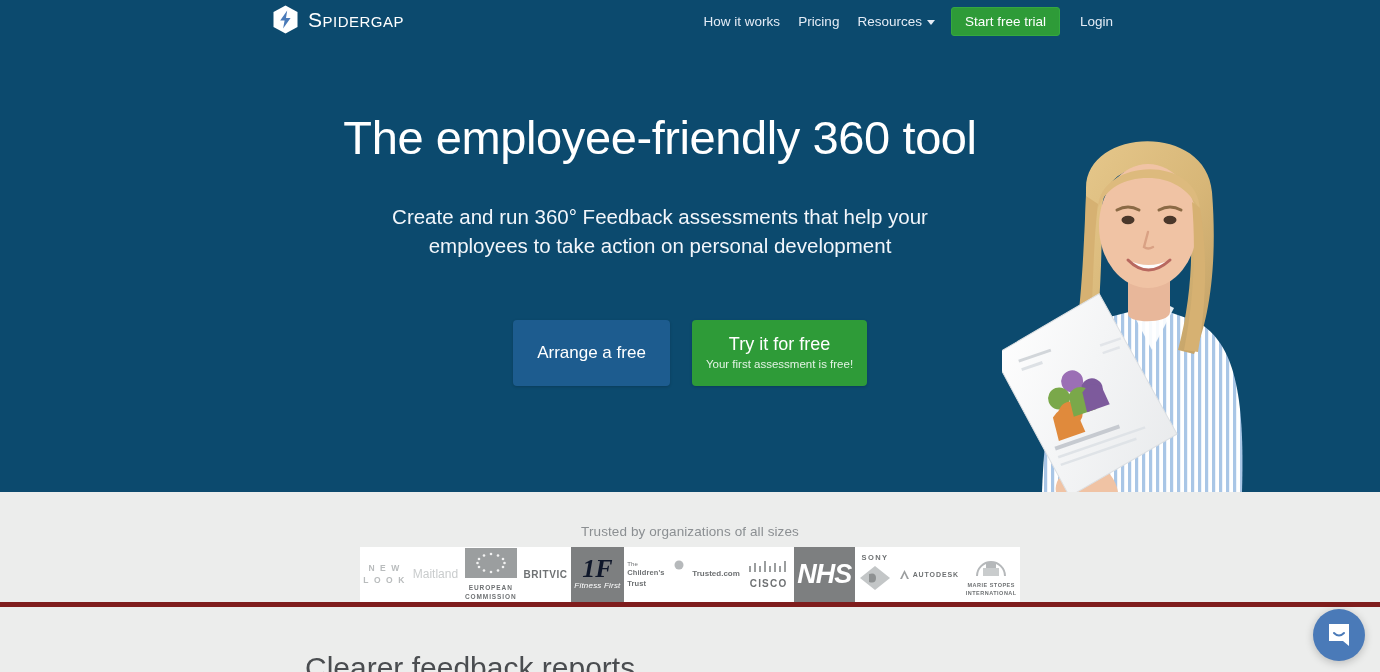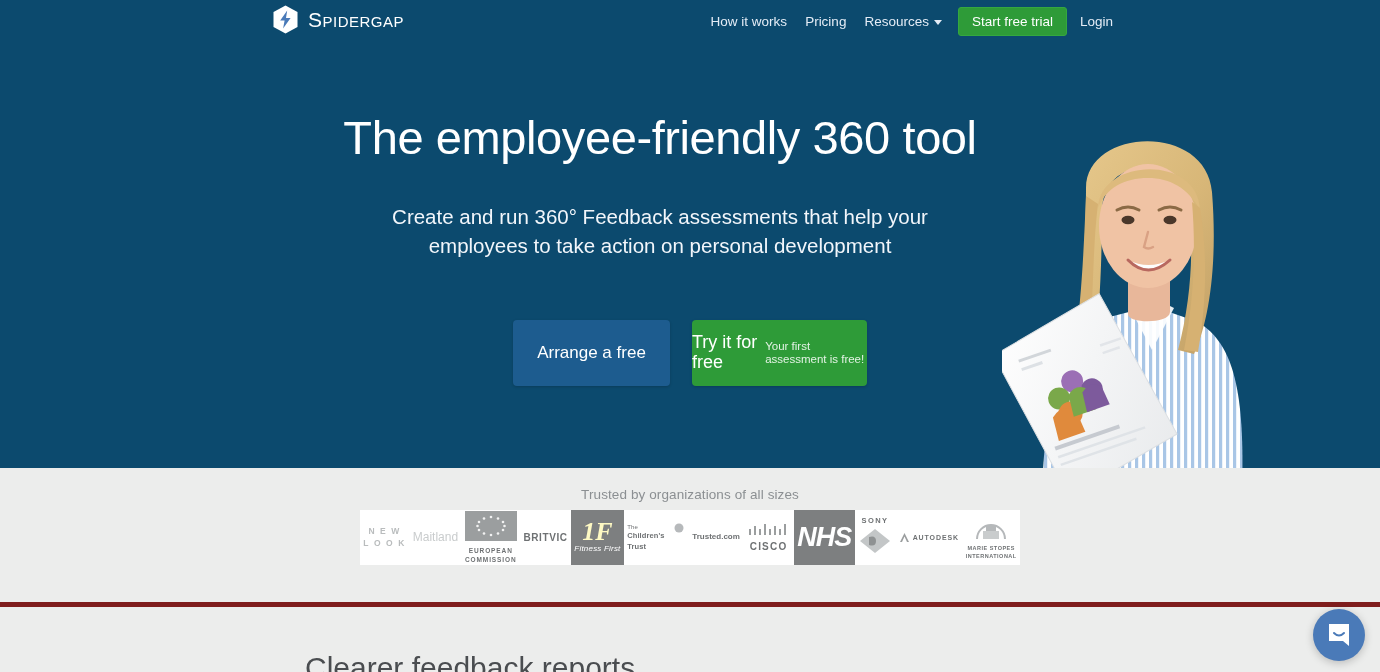--- a/index.html
+++ b/index.html
@@ -38,21 +38,21 @@
     color:#e4ecf6; font-size:13.5px; padding:5px 9px;
     text-decoration:none; white-space:nowrap; cursor:pointer;
   }
   .caret {
     display:inline-block; margin-left:5px;
     border-left:4px solid transparent; border-right:4px solid transparent;
     border-top:5px solid #e4ecf6; vertical-align:middle;
   }
   .nav-cta {
     background:#2e9b38; color:#fff; font-size:13.5px;
-    padding:6px 13px; border-radius:3px; margin:0 4px 0 7px;
+    padding:6px 13px; border-radius:3px; margin:0 11px 0 7px;
     border:1px solid #35a83f; cursor:pointer; white-space:nowrap;
   }
 
   
   .hero-copy {
     position:absolute; left:0; top:0; width:1320px;
     text-align:center; padding-top:112px;
   }
   .hero-title {
     color:#fff; font-size:47px; font-weight:400;
@@ -69,34 +69,34 @@
     display:flex; justify-content:center; align-items:flex-start; gap:22px;
   }
   .btn-demo {
     background:#1d5c8f; color:#fff; width:157px; height:66px;
     border-radius:4px; display:flex; align-items:center;
     justify-content:center; font-size:17px; cursor:pointer;
     box-shadow:0 1px 3px rgba(0,0,0,.18);
   }
   .btn-try {
     background:#2e9b38; color:#fff; width:175px; height:66px;
-    border-radius:4px; display:flex; flex-direction:row;
+    border-radius:4px; display:flex; flex-direction:column;
     align-items:center; justify-content:center; gap:3px;
     cursor:pointer; box-shadow:0 1px 3px rgba(0,0,0,.18);
   }
   .btn-try-main { font-size:18px; line-height:1.1; }
   .btn-try-sub  { font-size:11.5px; color:#e3f3e4; line-height:1.1; }
 
   
   .photo { position:absolute; right:118px; bottom:0; width:260px; height:400px; }
   .photo svg { display:block; width:100%; height:100%; }
 
   
   .trusted {
-    position:absolute; top:468px; left:0;
+    position:absolute; top:505px; left:0;
     width:1380px; height:110px; background:#ecedec;
   }
   .trusted-label {
     text-align:center; font-size:13.5px; color:#8b8f92;
     padding-top:19px; letter-spacing:.1px;
   }
   .logo-strip {
     margin:8px auto 0; width:660px; height:55px;
     display:flex; align-items:stretch; background:#fff;
   }
@@ -277,21 +277,21 @@
         <div class="logo-txt dk" style="font-size:6.5px;letter-spacing:.9px;margin-top:2px;"><span>EUROPEAN</span><br><span>COMMISSION</span></div>
       </div>
     </div>
 
     <div class="logo-tile">
       <div class="logo-txt dk" style="font-size:10px;letter-spacing:.6px;">BRITVIC</div>
     </div>
 
     <div class="logo-tile dark">
       <div style="text-align:center;">
-        <div style="font-size:26px;color:#fef9c3;font-weight:700;font-style:italic;line-height:.95;font-family:'Liberation Serif',serif;">1F</div>
+        <div style="font-size:26px;color:#0f172a;font-weight:700;font-style:italic;line-height:.95;font-family:'Liberation Serif',serif;">1F</div>
         <div class="logo-txt white" style="font-size:8px;font-style:italic;letter-spacing:.2px;font-weight:400;">Fitness First</div>
       </div>
     </div>
 
     <div class="logo-tile">
       <div style="text-align:left;">
         <svg width="14" height="10" viewBox="0 0 14 10" style="float:right;margin:0 0 0 2px;">
           <circle cx="7" cy="5" r="4.5" fill="#b6b9bb"></circle>
         </svg>
         <div class="logo-txt dk" style="font-size:6px;letter-spacing:.2px;text-align:left;font-weight:400;">The</div>

